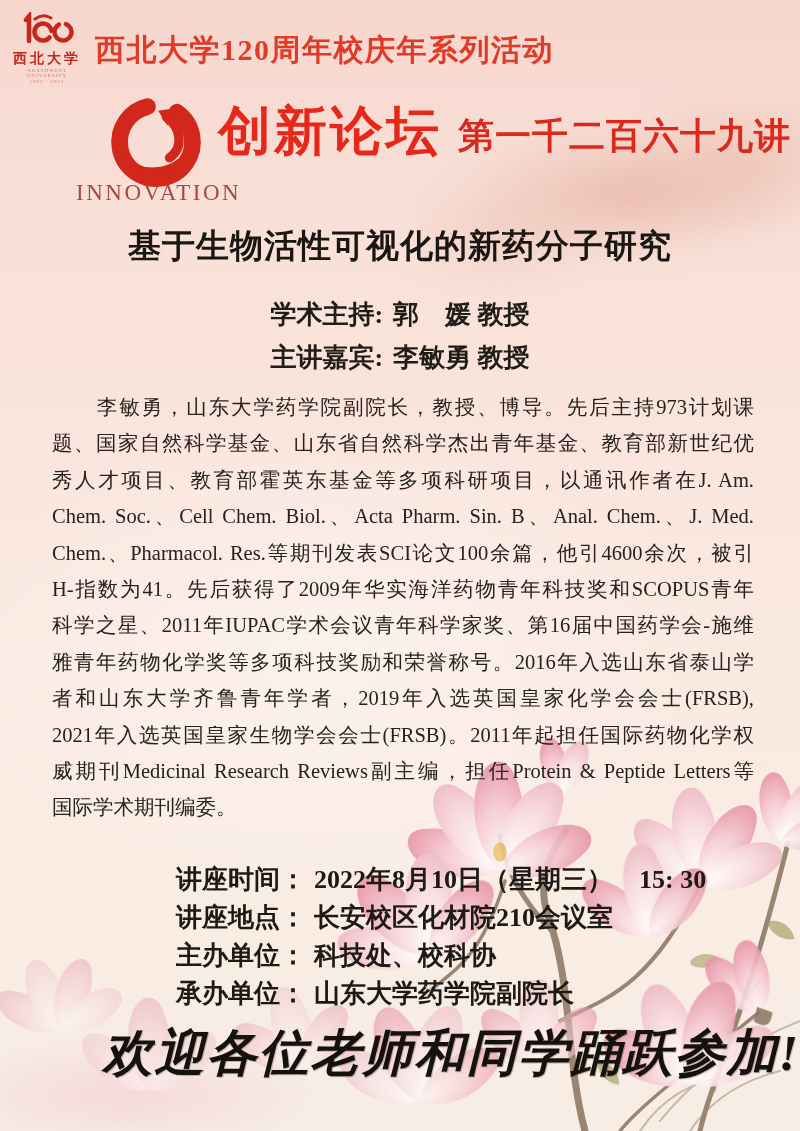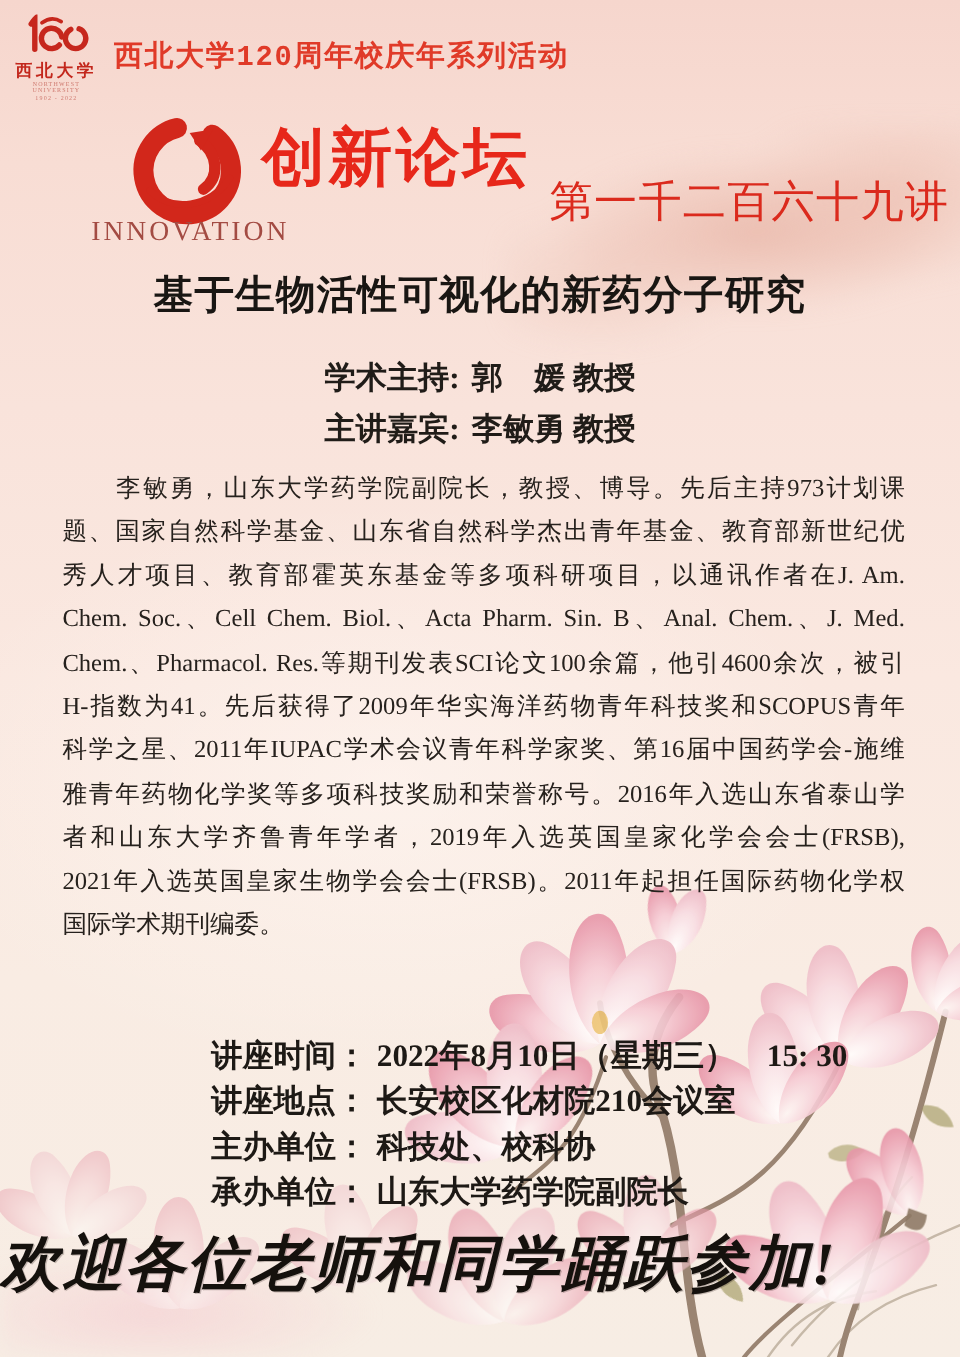--- a/index.html
+++ b/index.html
@@ -21,45 +21,45 @@
   }
   .flowers{position:absolute;left:0;bottom:0;}
   .soft-wash{position:absolute;left:0;top:1040px;width:420px;height:91px;
     background:radial-gradient(60% 80% at 30% 60%, rgba(244,196,205,.5), rgba(244,196,205,0) 75%);
     filter:blur(6px);}
   
   .univ-logo{position:absolute;left:8px;top:12px;width:78px;text-align:center;line-height:1.1;}
   .univ-name{font-size:14px;font-weight:bold;color:#c3271c;letter-spacing:3px;margin-top:1px;}
   .univ-en{font-size:5px;color:#cf7a70;letter-spacing:1px;margin-top:2px;}
   .univ-years{font-size:5px;color:#cf7a70;letter-spacing:1px;}
-  .series{position:absolute;left:95px;top:30px;font-size:24px;font-weight:900;color:#e03a28;
-    letter-spacing:1.5px;font-family:Liberation Mono, monospace;}
+  .series{position:absolute;left:95px;top:30px;font-size:30px;font-weight:900;color:#e03a28;
+    letter-spacing:1.5px;font-family:Liberation Serif, serif;}
   .forum-logo{position:absolute;left:103px;top:90px;}
   .forum-name{position:absolute;left:218px;top:96px;font-size:53px;font-weight:900;color:#e7271a;
     letter-spacing:3px;font-family:"Liberation Sans","DejaVu Sans",sans-serif;}
-  .lecture-no{position:absolute;left:458px;top:112px;font-size:36px;font-weight:400;color:#db2a1d;
-    letter-spacing:1px;font-family:"Liberation Sans","DejaVu Sans",sans-serif;margin-top:32px;}
+  .lecture-no{position:absolute;left:458px;top:112px;font-size:36px;font-weight:700;color:#db2a1d;
+    letter-spacing:1px;font-family:"Liberation Sans","DejaVu Sans",sans-serif;}
   .innovation{position:absolute;left:76px;top:180px;font-size:23px;letter-spacing:2.5px;
     color:#a34b43;font-family:"Liberation Serif","DejaVu Serif",serif;text-align:right;}
   
   .title{position:absolute;left:0;top:224px;width:100%;margin:0;text-align:center;
     font-size:33px;font-weight:900;letter-spacing:1px;color:#191613;}
   .speakers{position:absolute;left:0;top:293px;width:100%;text-align:center;}
   .speakers-inner{display:inline-block;text-align:left;font-size:26px;font-weight:bold;line-height:43px;}
   .speaker-name{margin-left:10px;}
   
   .bio{position:absolute;left:52px;top:389px;width:702px;font-size:20.5px;color:#26211d;font-family:Liberation Serif, serif;}
   .bio-line{line-height:36.4px;text-align:justify;text-align-last:justify;white-space:nowrap;}
   .bio-line:last-child{text-align-last:left;white-space:normal;}
   
   .details{position:absolute;left:176px;top:861px;font-size:26px;font-weight:bold;line-height:38px;color:#1d1915;}
   .detail-row{white-space:nowrap;}
   .detail-value{margin-left:8px;}
   
-  .welcome{position:absolute;left:0;top:1020px;width:100%;text-align:left;
+  .welcome{position:absolute;left:0;top:1020px;width:100%;text-align:right;
     font-size:50px;font-weight:900;font-style:italic;letter-spacing:2px;color:#15110d;
     text-shadow:1px 1px 0 rgba(40,25,20,.25);}
 </style>
 </head>
 <body>
 
 <div class="poster">
 
   <div class="bg-mountain"></div>
   <div class="soft-wash"></div>
@@ -230,20 +230,21 @@
       <div class="bio-line">　　李敏勇，山东大学药学院副院长，教授、博导。先后主持973计划课</div>
       <div class="bio-line">题、国家自然科学基金、山东省自然科学杰出青年基金、教育部新世纪优</div>
       <div class="bio-line">秀人才项目、教育部霍英东基金等多项科研项目，以通讯作者在J. Am.</div>
       <div class="bio-line">Chem. Soc.、Cell Chem. Biol.、Acta Pharm. Sin. B、Anal. Chem.、J. Med.</div>
       <div class="bio-line">Chem.、Pharmacol. Res.等期刊发表SCI论文100余篇，他引4600余次，被引</div>
       <div class="bio-line">H-指数为41。先后获得了2009年华实海洋药物青年科技奖和SCOPUS青年</div>
       <div class="bio-line">科学之星、2011年IUPAC学术会议青年科学家奖、第16届中国药学会-施维</div>
       <div class="bio-line">雅青年药物化学奖等多项科技奖励和荣誉称号。2016年入选山东省泰山学</div>
       <div class="bio-line">者和山东大学齐鲁青年学者，2019年入选英国皇家化学会会士(FRSB),</div>
       <div class="bio-line">2021年入选英国皇家生物学会会士(FRSB)。2011年起担任国际药物化学权</div>
+      <div class="bio-line">威期刊Medicinal Research Reviews副主编，担任Protein &amp; Peptide Letters等</div>
       <div class="bio-line">国际学术期刊编委。</div>
     </div>
 
   <div class="details">
     <div class="detail-row">
       <span class="detail-label">讲座时间：</span><span class="detail-value">2022年8月10日（星期三）　15: 30</span>
     </div>
     <div class="detail-row">
       <span class="detail-label">讲座地点：</span><span class="detail-value">长安校区化材院210会议室</span>
     </div>

